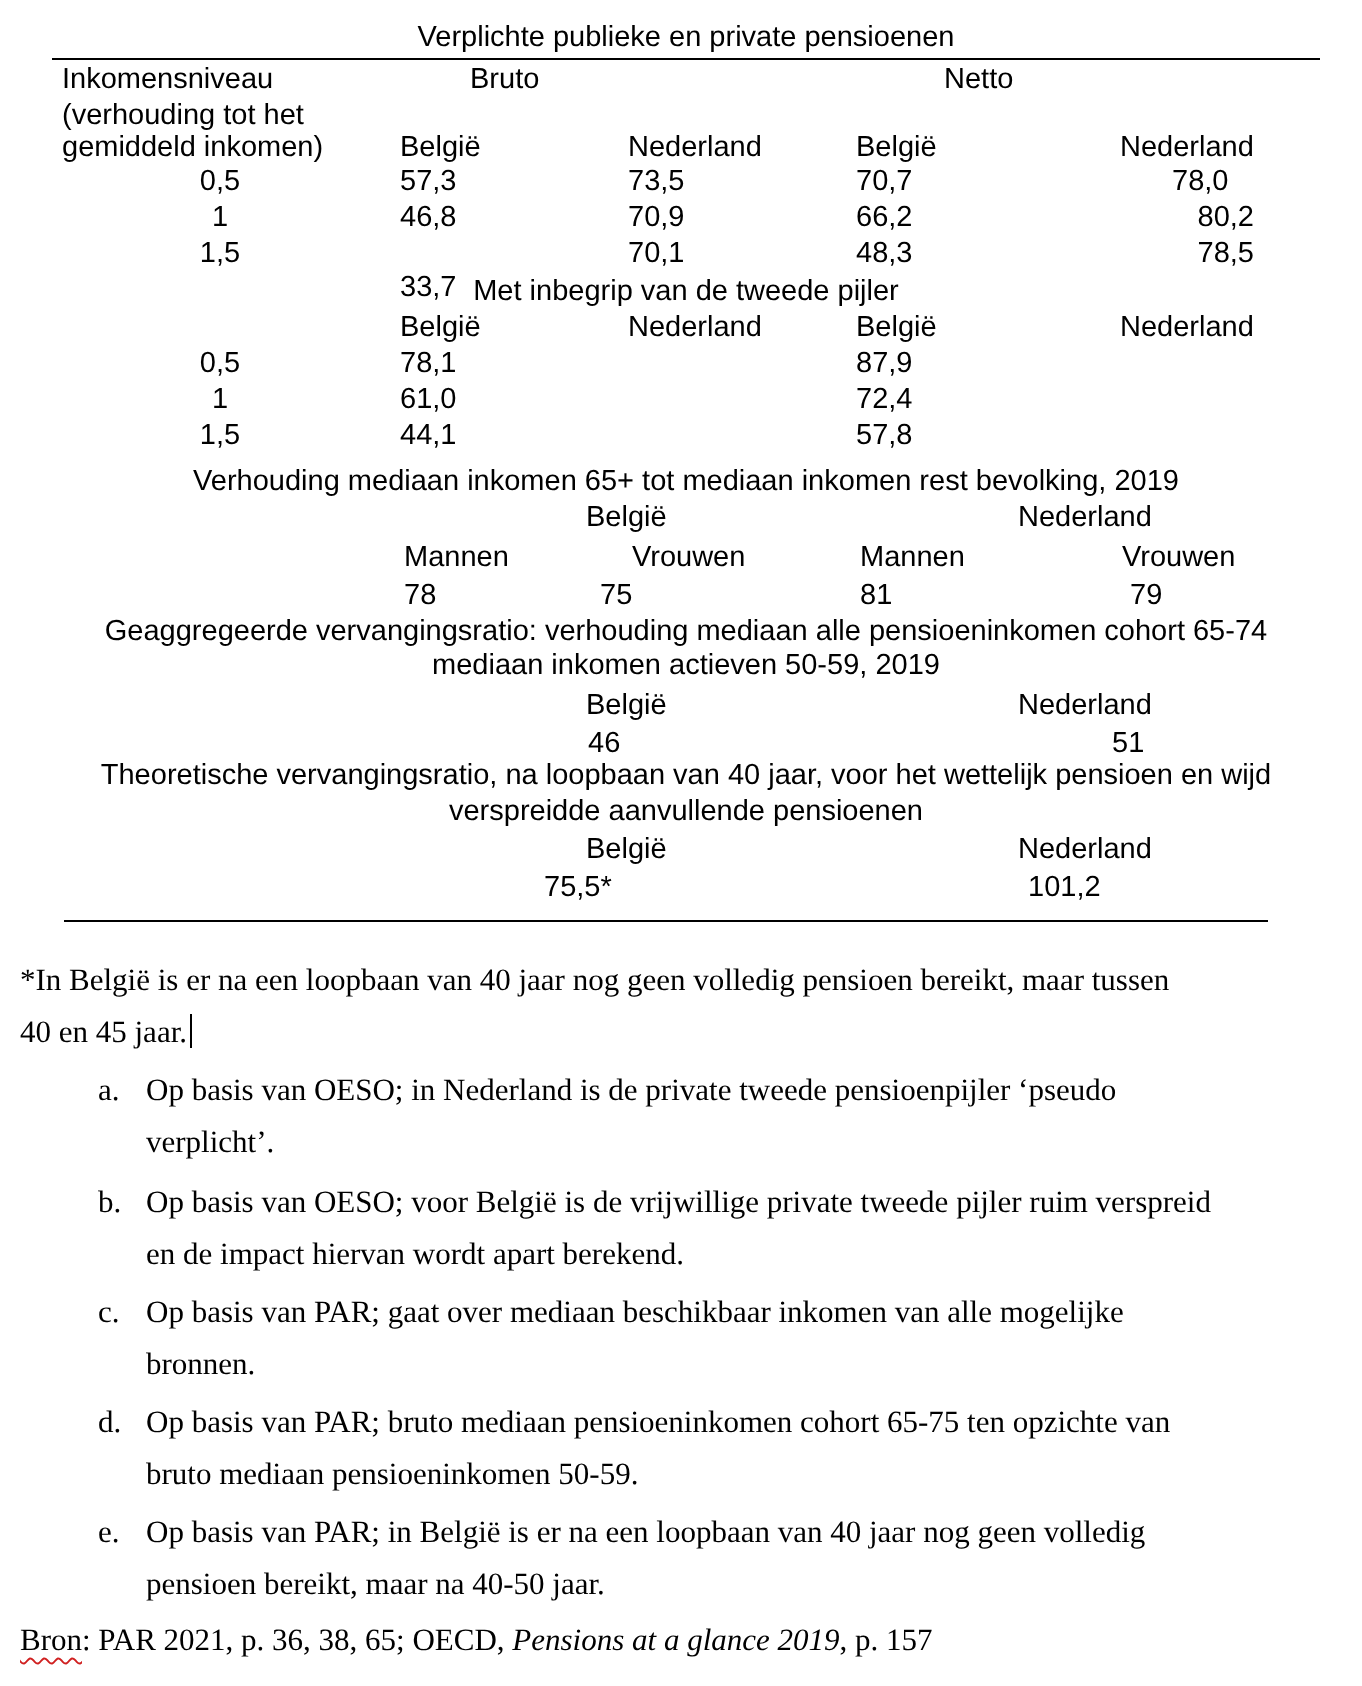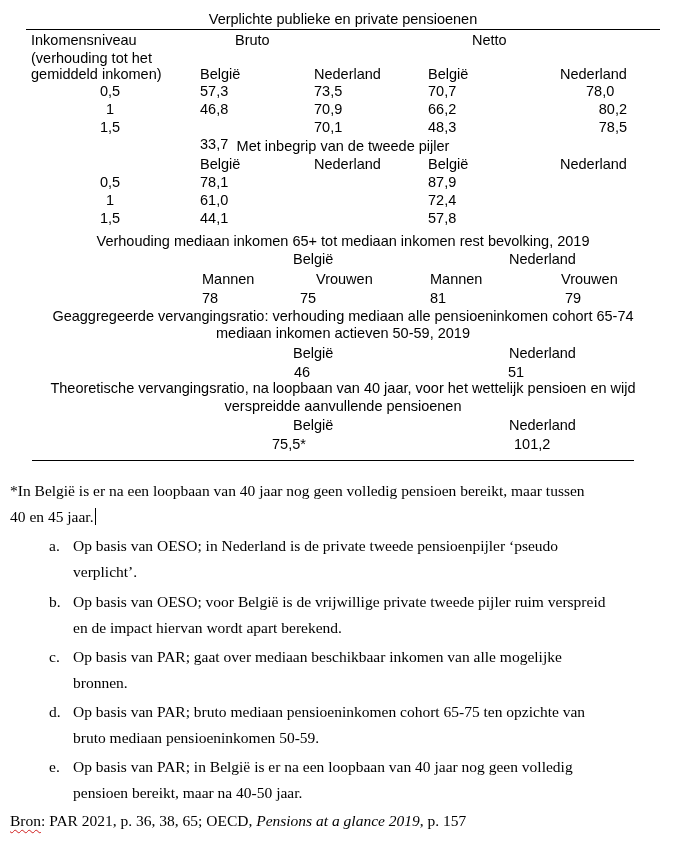--- a/index.html
+++ b/index.html
@@ -93,21 +93,21 @@
     <div class="abs" style="left:430px;top:289px;">81</div>
     <div class="abs" style="left:565px;top:289px;">79</div>
   </div>
 
   <div class="abs center" style="left:26px;width:634px;top:307px;">Geaggregeerde vervangingsratio: verhouding mediaan alle pensioeninkomen cohort 65-74</div>
   <div class="abs center" style="left:26px;width:634px;top:324px;">mediaan inkomen actieven 50-59, 2019</div>
   <div class="abs" style="left:293px;top:344px;">België</div>
   <div class="abs" style="left:509px;top:344px;">Nederland</div>
   <div>
     <div class="abs" style="left:294px;top:363px;">46</div>
-    <div class="abs" style="left:508px;top:363px;">51</div>
+    <div class="abs" style="left:556px;top:363px;">51</div>
   </div>
 
   <div class="abs center" style="left:26px;width:634px;top:379px;">Theoretische vervangingsratio, na loopbaan van 40 jaar, voor het wettelijk pensioen en wijd</div>
   <div class="abs center" style="left:26px;width:634px;top:397px;">verspreidde aanvullende pensioenen</div>
   <div class="abs" style="left:293px;top:416px;">België</div>
   <div class="abs" style="left:509px;top:416px;">Nederland</div>
   <div>
     <div class="abs" style="left:272px;top:435px;">75,5*</div>
     <div class="abs" style="left:514px;top:435px;">101,2</div>
   </div>

